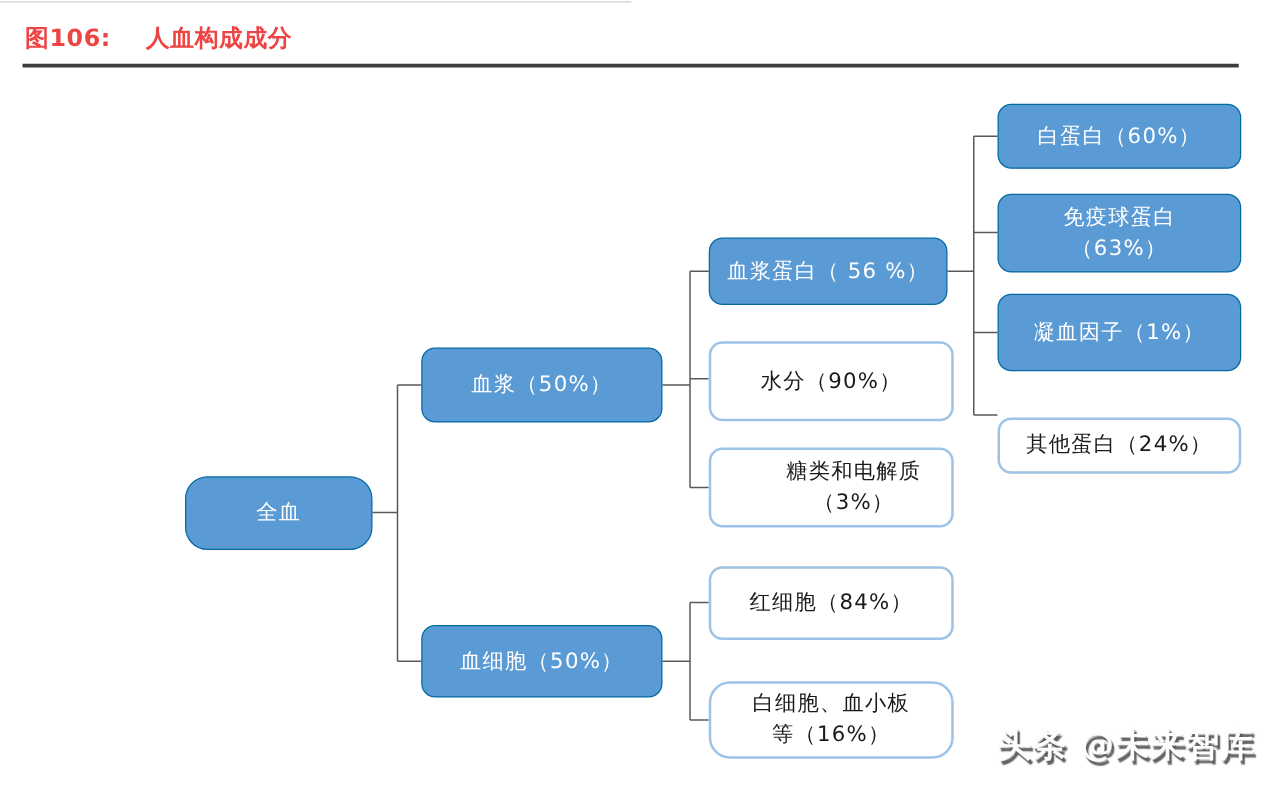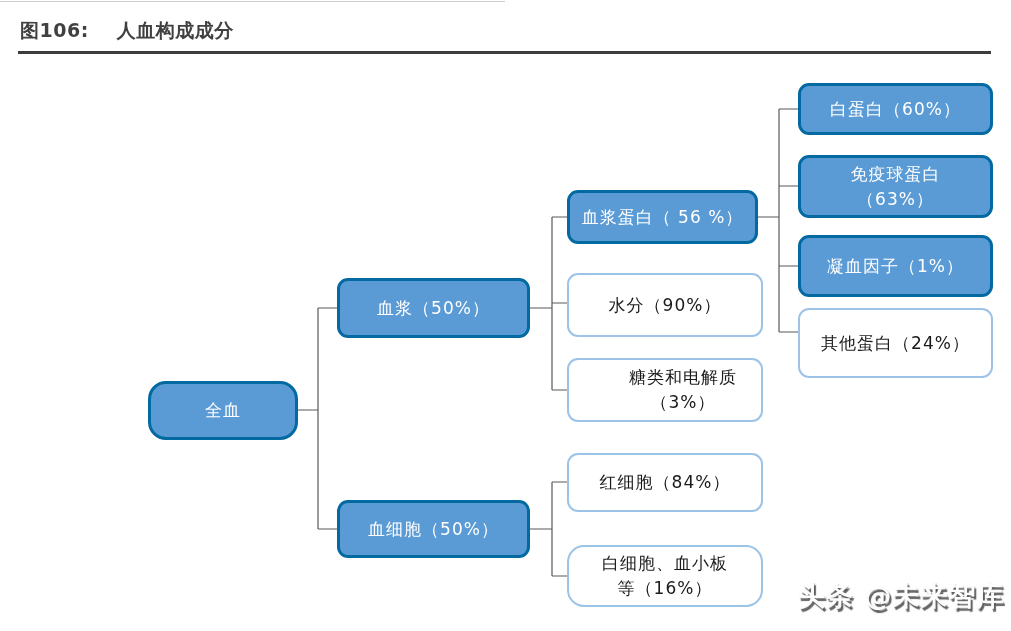--- a/index.html
+++ b/index.html
@@ -10,21 +10,21 @@
     font-family:"DejaVu Sans", sans-serif;
     overflow:hidden;
   }
   .top-hairline{
     position:absolute;left:0;top:1px;width:505px;height:1px;
     background:#cfcfcf;
   }
   .title-row{
     position:absolute;left:20px;top:18px;
     display:flex;align-items:baseline;
-    color:#404040;font-weight:bold;font-size:19px;
+    color:#ef4444;font-weight:bold;font-size:19px;
     letter-spacing:0.5px;
   }
   .fig-label{margin-right:28px;}
   .title-rule{
     position:absolute;left:18px;top:51px;width:973px;height:3px;
     background:#3d3d3d;
   }
   .connectors{
     position:absolute;left:0;top:0;width:1011px;height:631px;
   }
@@ -34,41 +34,41 @@
     display:flex;align-items:center;justify-content:center;
     text-align:center;
     font-size:17px;
     line-height:1.45;
     letter-spacing:1px;
     white-space:pre-line;
     border-radius:11px;
   }
   .node.blue{
     background:#5B9BD5;
-    border:3px solid #0369a1;
+    border:1px solid #0369a1;
     color:#ffffff;
   }
   .node.white{
     background:#ffffff;
     border:2px solid #9DC3E6;
     color:#1a1a1a;
   }
   
   .n-whole  {left:148px;top:381px;width:150px;height:59px;border-radius:18px;}
   .n-plasma {left:337px;top:278px;width:193px;height:60px;}
   .n-cells  {left:337px;top:500px;width:193px;height:58px;}
   .n-pprot  {left:567px;top:190px;width:191px;height:54px;}
   .n-water  {left:567px;top:273px;width:196px;height:64px;}
   .n-sugar  {left:567px;top:358px;width:196px;height:64px;padding-left:36px;}
   .n-red    {left:567px;top:453px;width:196px;height:59px;}
   .n-wcells {left:567px;top:545px;width:196px;height:62px;border-radius:17px;}
   .n-alb    {left:798px;top:83px; width:195px;height:52px;}
   .n-immu   {left:798px;top:155px;width:195px;height:63px;}
   .n-coag   {left:798px;top:235px;width:195px;height:62px;}
-  .n-other  {left:798px;top:308px;width:195px;height:70px;text-align:center;}
+  .n-other  {left:798px;top:334px;width:195px;height:45px;text-align:center;}
   .watermark{
     position:absolute;left:798px;top:578px;width:210px;
     font-size:27px;font-weight:bold;
     color:#fdfdfd;
     text-shadow:2px 3px 1px rgba(70,70,70,0.85), 1px 1px 0 rgba(120,120,120,0.4);
     letter-spacing:1px;
     white-space:nowrap;
   }
 </style>
 </head>

